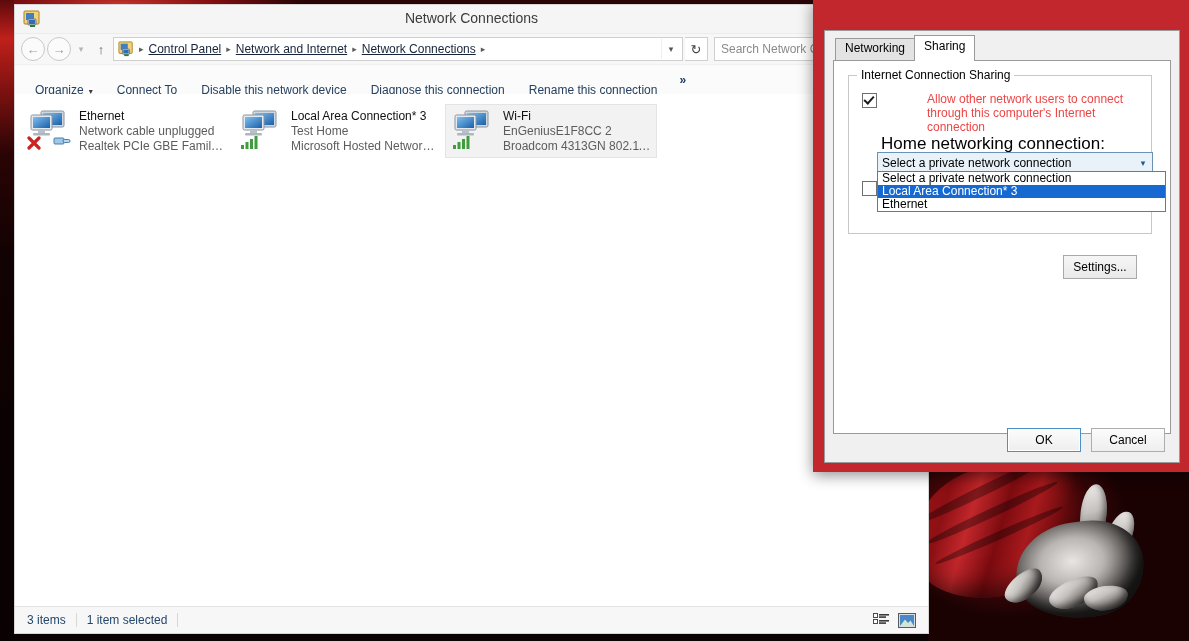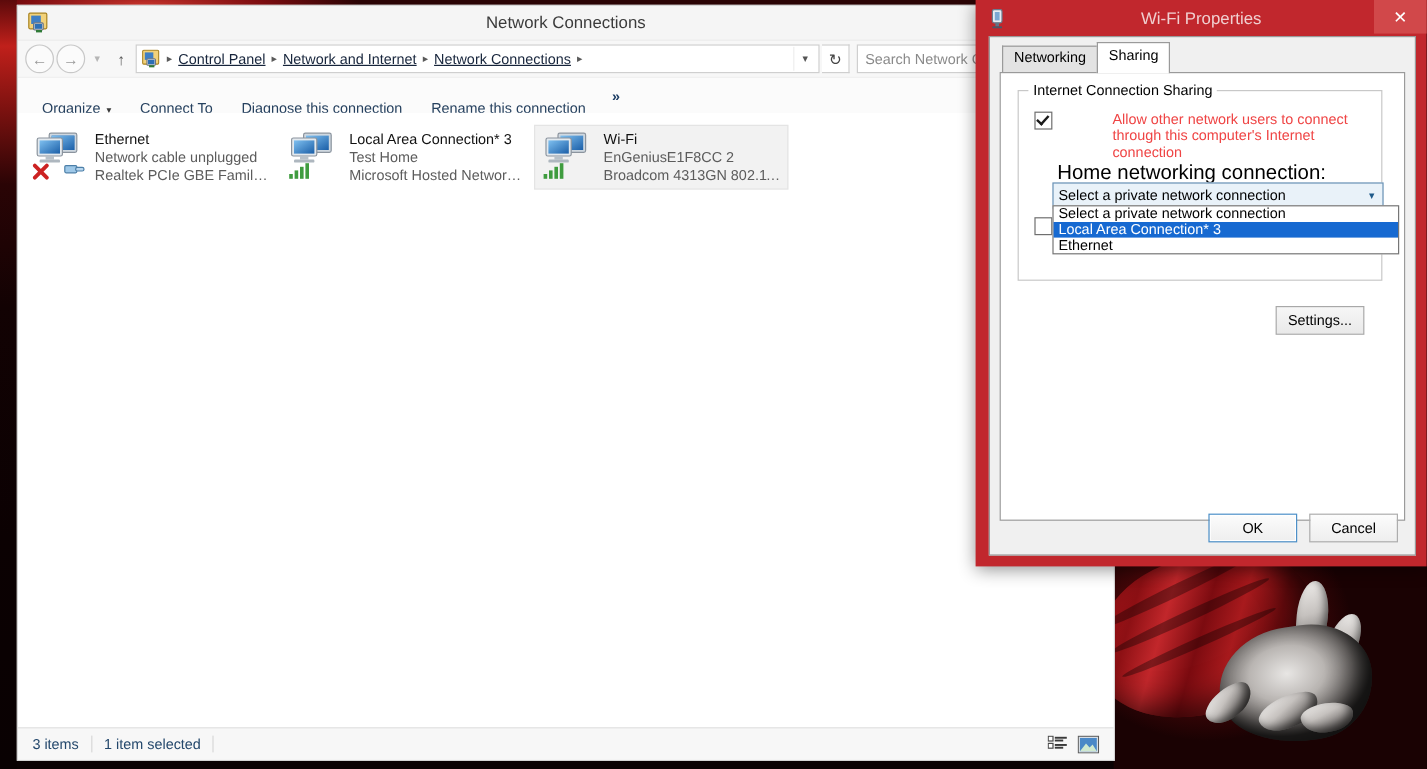--- a/index.html
+++ b/index.html
@@ -516,20 +516,21 @@
     <div class="refresh">↻</div>
 
     <div class="searchbox">Search Network C</div>
   </div>
 
   <div class="cmd-row">
     <div class="cmd">
       <span>Organize</span><span class="caret">▾</span>
     </div>
     <div class="cmd">Connect To</div>
+    <div class="cmd">Disable this network device</div>
     <div class="cmd">Diagnose this connection</div>
     <div class="cmd">Rename this connection</div>
     <div class="cmd-chev">»</div>
     <div class="cmd-right">
       <span>
         <svg width="16" height="16" viewBox="0 0 16 16">
           <rect x="0.5" y="1.5" width="15" height="13" fill="#fff" stroke="#7d7d7d"></rect>
           <rect x="2" y="3" width="3" height="3" fill="#6a6a6a"></rect>
           <rect x="6" y="4" width="8" height="1.5" fill="#4a7a3a"></rect>
           <rect x="2" y="7" width="3" height="3" fill="#6a6a6a"></rect>
@@ -666,32 +667,20 @@
           <rect x="2" y="2" width="14" height="11" fill="#4a88c7"></rect>
           <path d="M2 13 L7 6.5 L10 10 L12.5 7.5 L16 13 Z" fill="#cfe8cf"></path>
         </svg>
       </span>
     </span>
   </div>
 </div>
 
 <div id="dialog">
 
-  <div class="dlg-title">
-    <span class="dlg-title-icon">
-      <svg width="16" height="17" viewBox="0 0 16 17">
-        <rect x="4" y="1" width="8" height="11" rx="1.5" fill="#e7ecf2" stroke="#6a7d90"></rect>
-        <rect x="6" y="3" width="4" height="7" fill="#7aa8d4"></rect>
-        <rect x="6.5" y="12" width="3" height="3" fill="#5f7689"></rect>
-        <rect x="4" y="15" width="8" height="1.6" fill="#47586a"></rect>
-      </svg>
-    </span>
-    <div class="dlg-title-text">Wi-Fi Properties</div>
-    <div class="dlg-close">✕</div>
-  </div>
 
   <div class="dlg-body">
 
     <div class="tabstrip">
       <div class="tab">Networking</div>
       <div class="tab active">Sharing</div>
     </div>
 
     <div class="tabpage">
 

